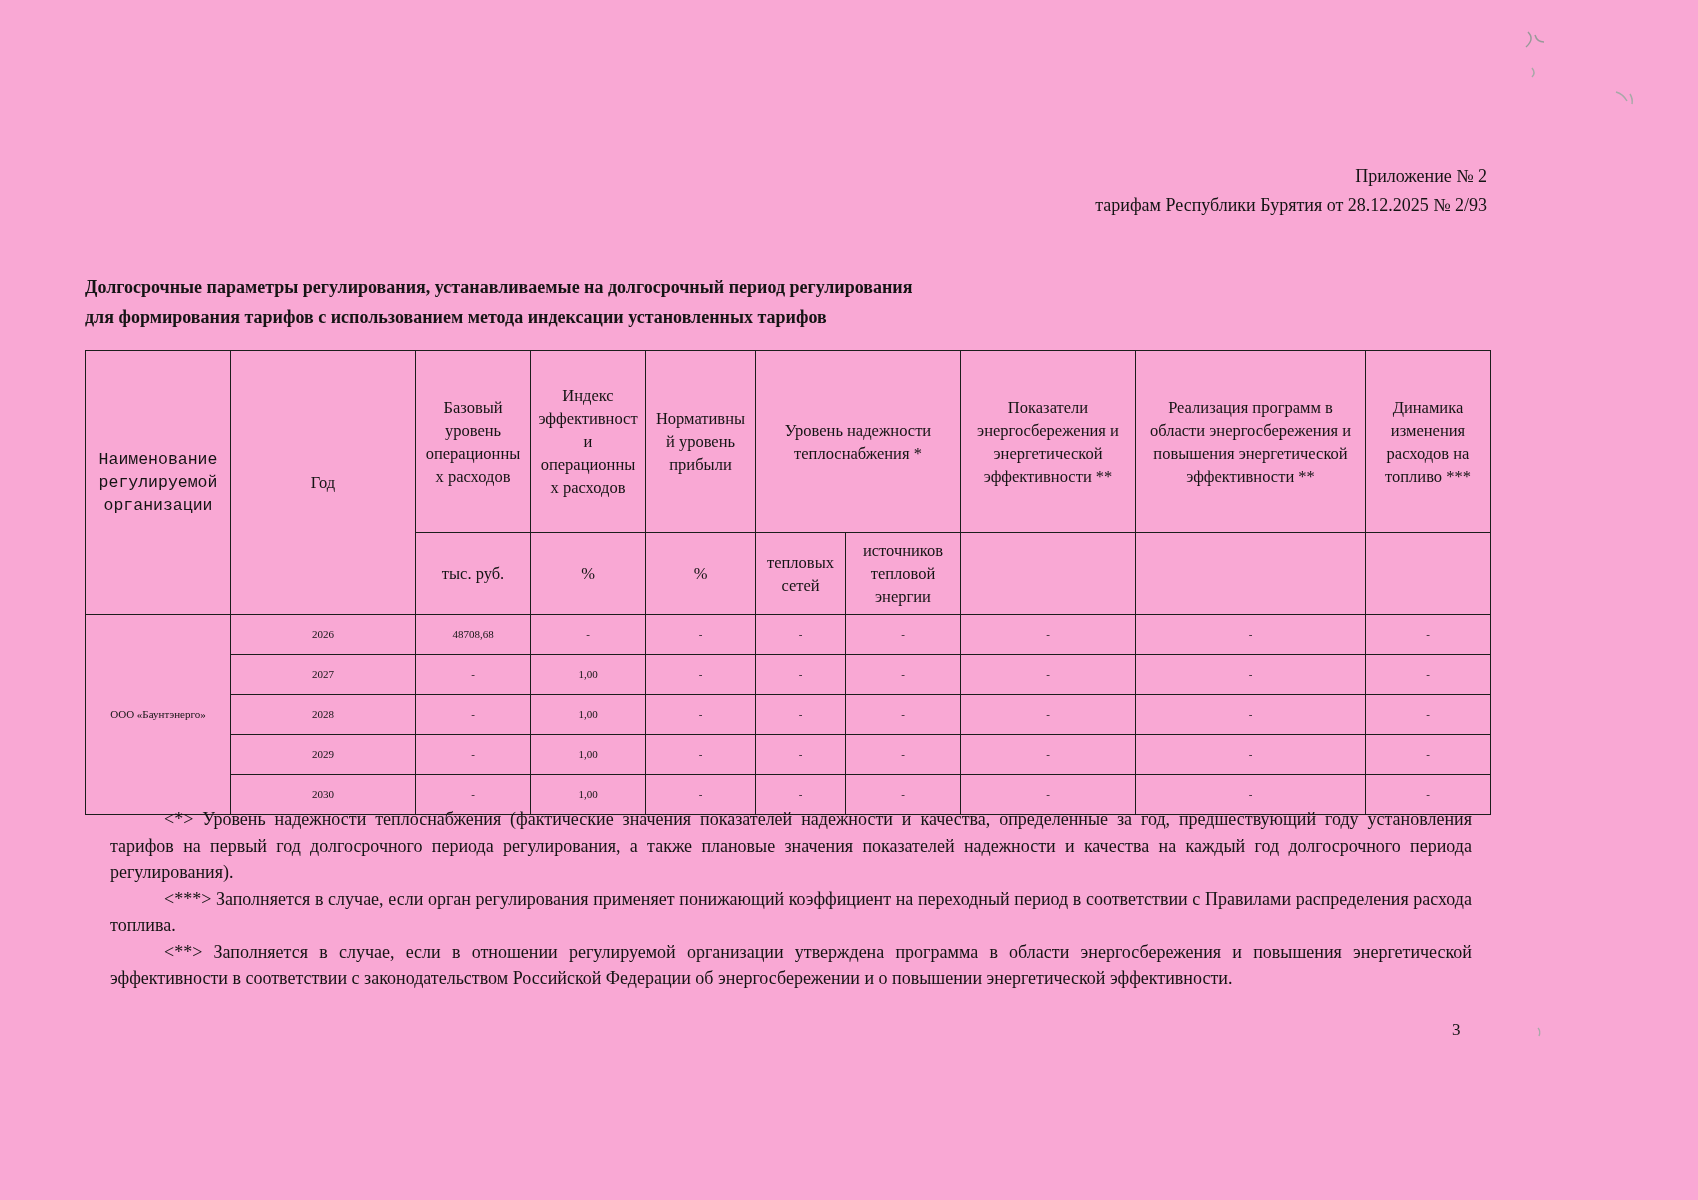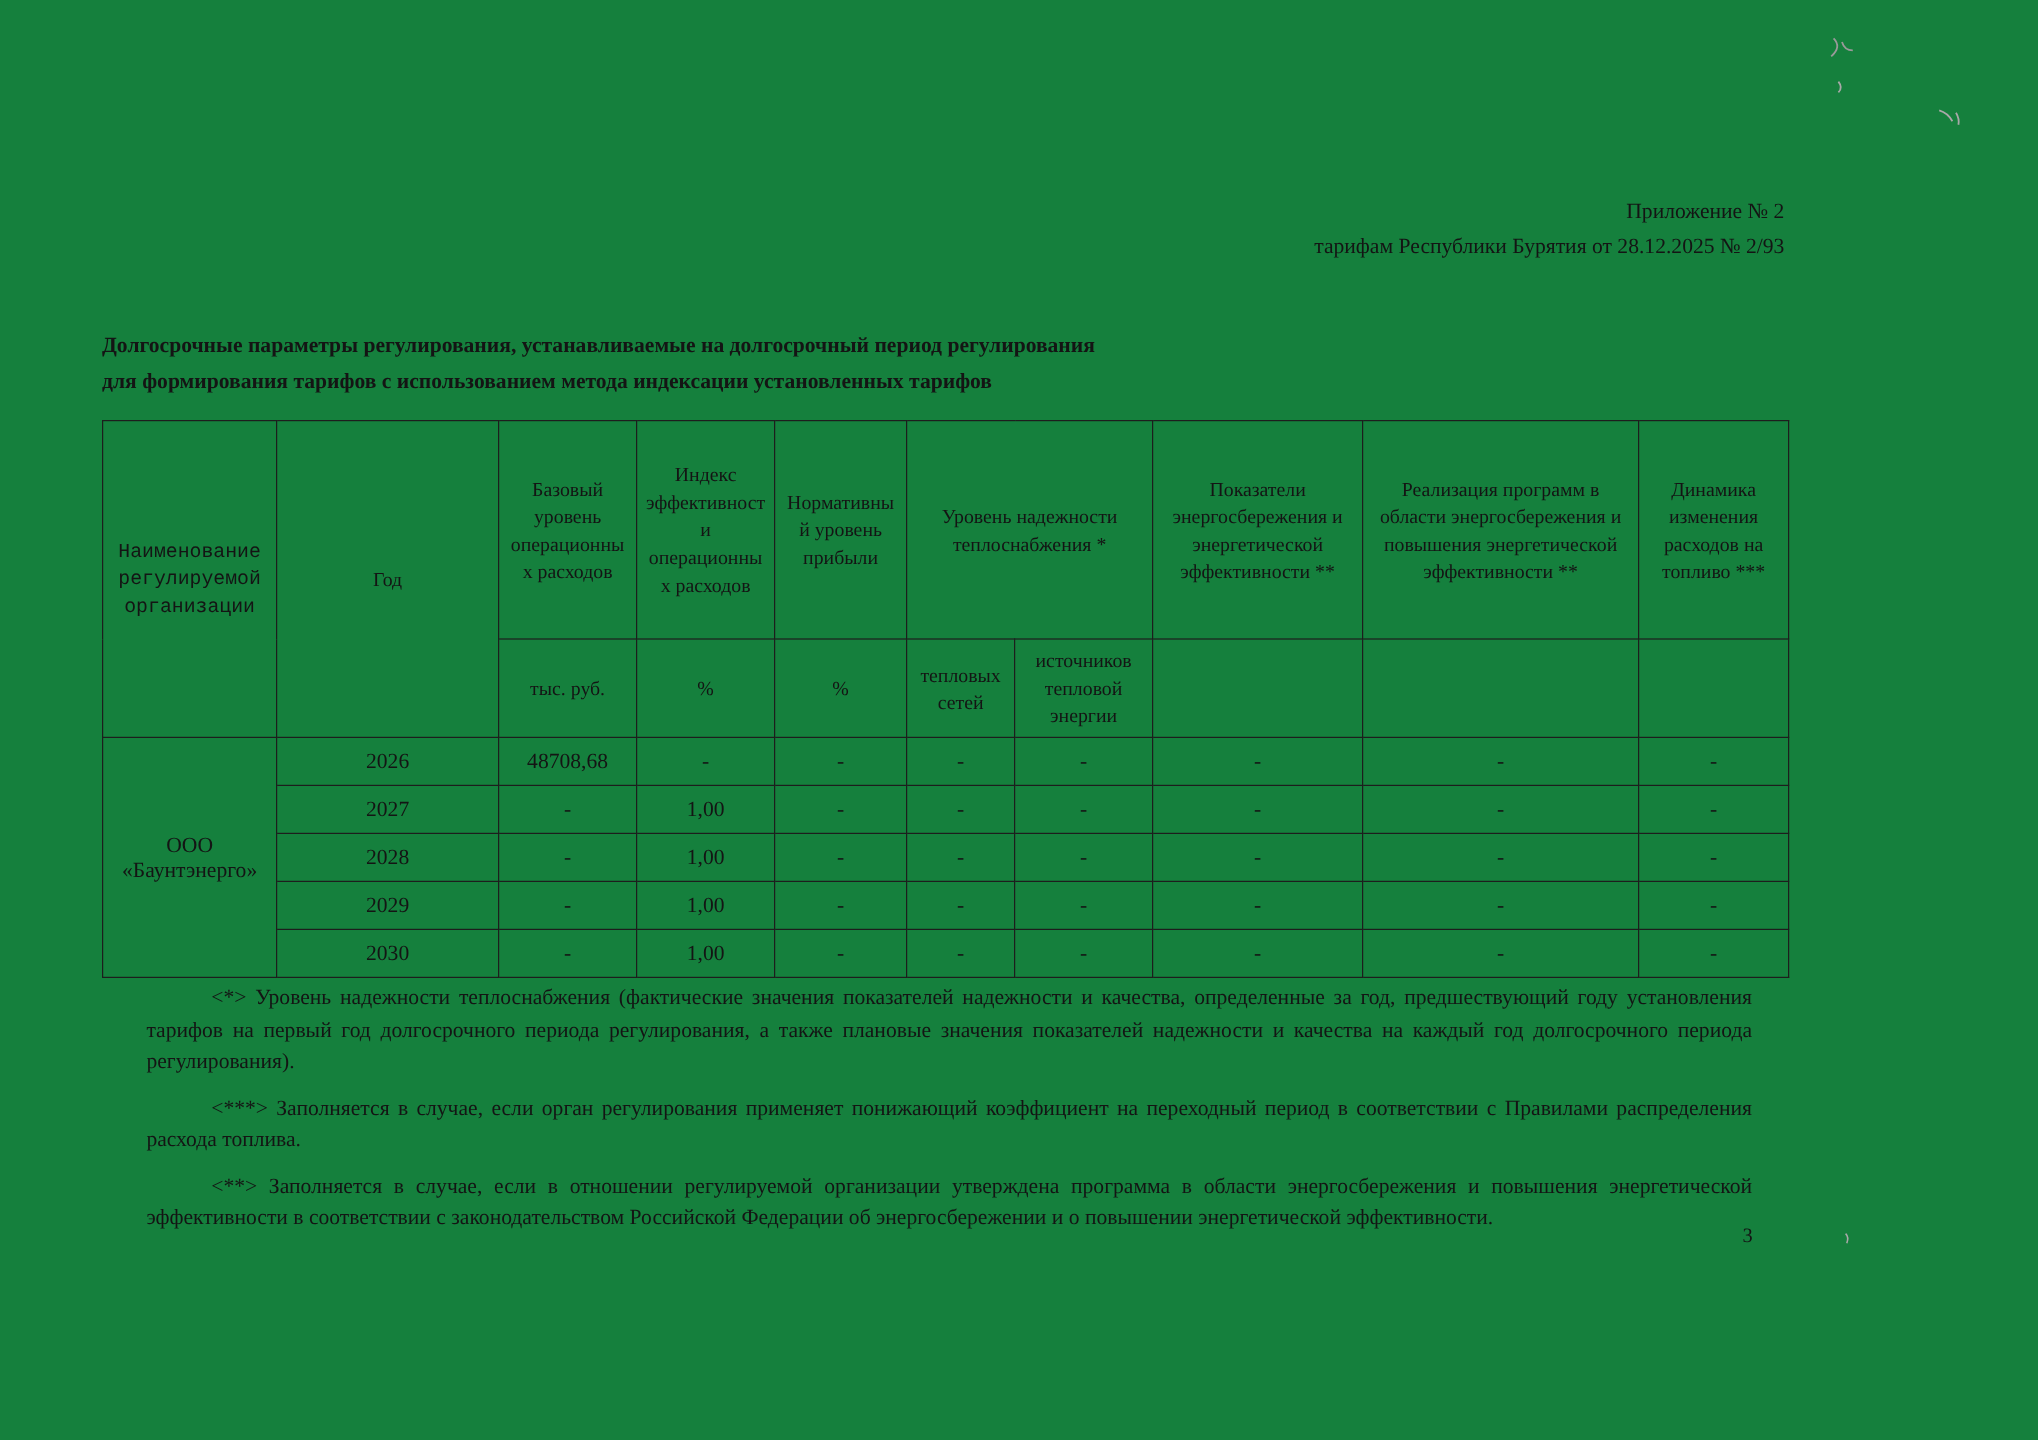--- a/index.html
+++ b/index.html
@@ -1,21 +1,21 @@
 <!DOCTYPE html>
 <html lang="ru"><head>
 <meta charset="utf-8">
 <style>
   html, body { margin: 0; padding: 0; }
   body { width: 1698px; height: 1200px; background: #ffffff; }
   .page {
     position: relative;
     width: 1698px;
     height: 1200px;
-    background: #15803d;
+    background: #f9a8d4;
     font-family: "Liberation Serif", "DejaVu Serif", serif;
     color: #141414;
     overflow: hidden;
   }
   .appendix {
     position: absolute;
     top: 162px;
     right: 211px;
     text-align: right;
     font-size: 18px;
@@ -42,35 +42,35 @@
   table.params th, table.params td {
     border: 1.5px solid #1d1d1d;
     font-weight: normal;
     text-align: center;
     vertical-align: middle;
     padding: 3px 7px;
     overflow-wrap: break-word;
     word-break: break-word;
   }
   table.params thead th { font-size: 16.5px; line-height: 23px; }
-  table.params tbody td { font-size: 18px; line-height: 21px; margin-top: 24px; }
+  table.params tbody td { font-size: 11px; line-height: 21px; margin-top: 24px; }
   tr.hdr-main th { height: 175px; }
   tr.hdr-units th { height: 75px; }
   table.params tbody tr { height: 40px; }
   th.ta-left { text-align: left; padding-left: 11px; font-family: Liberation Mono, monospace; }
   .footnotes {
     position: absolute;
     top: 806px;
     left: 110px;
     width: 1362px;
     font-size: 18px;
     line-height: 26.5px;
     text-align: justify;
   }
-  .footnotes p { text-indent: 54px; margin: 12px; }
+  .footnotes p { text-indent: 54px; margin: 0; }
   .page-number {
     position: absolute;
     top: 1020px;
     left: 1452px;
     font-size: 17px;
   }
   .artifact { position: absolute; pointer-events: none; }
 </style>
 </head>
 <body>

